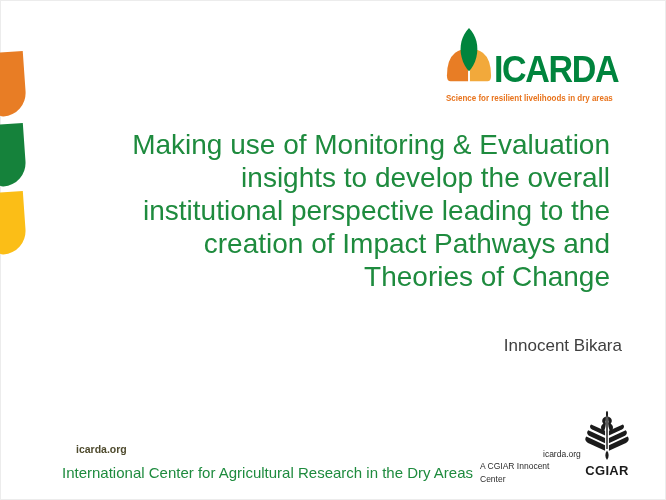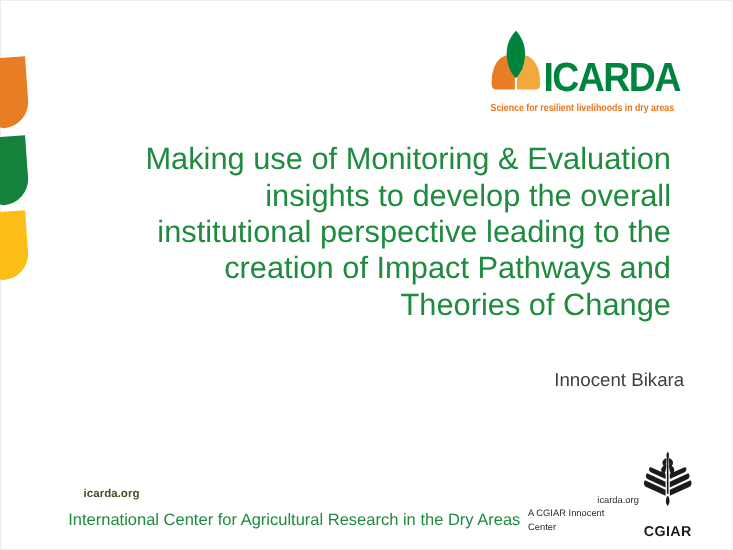--- a/index.html
+++ b/index.html
@@ -87,21 +87,21 @@
     position: absolute; left: 480px; top: 460px; width: 74px;
     color: #2B2B2B; font-size: 8.5px; line-height: 12.5px;
   }
   .cgiar-logo {
     position: absolute; left: 583px; top: 410px; width: 48px;
     text-align: center;
   }
   .cgiar-mark { width: 46px; height: 53px; display: block; margin: 0 auto; }
   .cgiar-word {
     color: #1B1B1B; font-size: 13px; font-weight: 800;
-    letter-spacing: 0.3px; margin-top: 12px;
+    letter-spacing: 0.3px; margin-top: 0px;
   }
 </style>
 </head>
 <body>
 
 <div class="slide">
 
   <div class="petal orange"></div>
   <div class="petal green"></div>
   <div class="petal yellow"></div>

